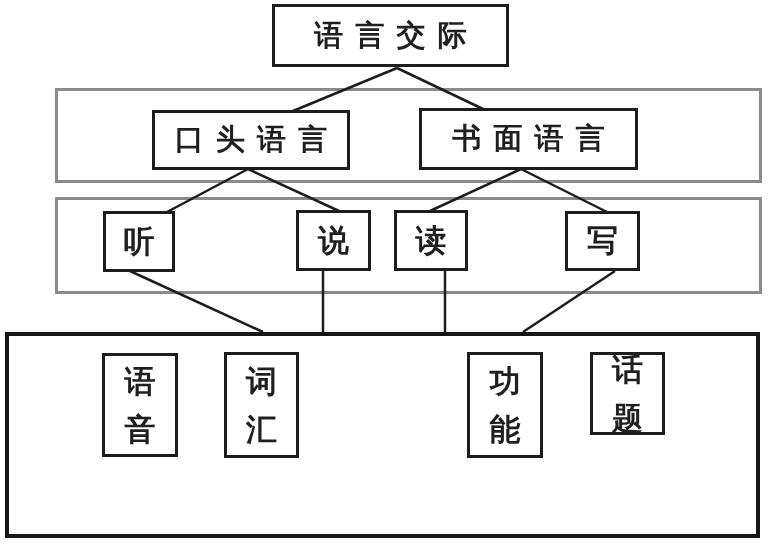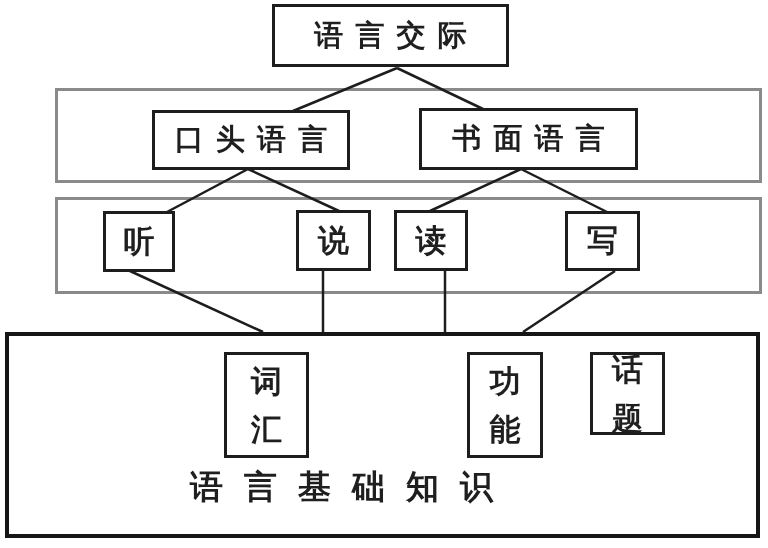--- a/index.html
+++ b/index.html
@@ -79,21 +79,21 @@
   #band-level2    { left:  55px; top:  88px; width: 707px; height: 95px; }
   #band-level3    { left:  55px; top: 197px; width: 707px; height: 97px; }
   #node-oral      { left: 152px; top: 110px; width: 198px; height: 60px; }
   #node-written   { left: 419px; top: 108px; width: 219px; height: 62px; }
   #node-listen    { left: 103px; top: 211px; width:  72px; height: 61px; }
   #node-speak     { left: 296px; top: 210px; width:  75px; height: 61px; }
   #node-read      { left: 394px; top: 210px; width:  74px; height: 61px; }
   #node-write     { left: 565px; top: 211px; width:  75px; height: 60px; }
   #foundation-box { left:   5px; top: 332px; width: 755px; height: 206px; }
   #node-phonetics { left: 102px; top: 353px; width:  76px; height: 104px; display:flex; }
-  #node-vocab     { left: 224px; top: 352px; width:  85px; height: 106px; display:flex; }
+  #node-vocab     { left: 224px; top: 352px; width:  75px; height: 106px; display:flex; }
   #node-grammar   { left: 345px; top: 352px; width:  75px; height: 106px; display:flex; }
   #node-function  { left: 467px; top: 352px; width:  76px; height: 106px; display:flex; }
   #node-topic     { left: 590px; top: 352px; width:  75px; height: 83px; display:flex; }
   #foundation-caption { left: 190px; top: 465px; }
   line { stroke: #1d1d1d; stroke-width: 2.5; }
 </style>
 </head>
 <body>
 
 <div class="stage">
@@ -119,25 +119,27 @@
   <div class="box h-box" id="node-root">语言交际</div>
 
   <div class="box h-box" id="node-written">书面语言</div>
   <div class="box h-box" id="node-oral">口头语言</div>
 
   <div class="box s-box" id="node-listen">听</div>
   <div class="box s-box" id="node-speak">说</div>
   <div class="box s-box" id="node-read">读</div>
   <div class="box s-box" id="node-write">写</div>
 
+  <div class="box" id="node-phonetics">
+    <span class="inner v-box">语音</span>
+  </div>
   <div class="box" id="node-vocab">
     <span class="inner v-box">词汇</span>
   </div>
   <div class="box" id="node-function">
     <span class="inner v-box">功能</span>
   </div>
   <div class="box" id="node-topic">
     <span class="inner v-box">话题</span>
   </div>
 
-  <div class="caption" id="foundation-caption">语言基础知识</div>
 
 </div>
 
 </body></html>

